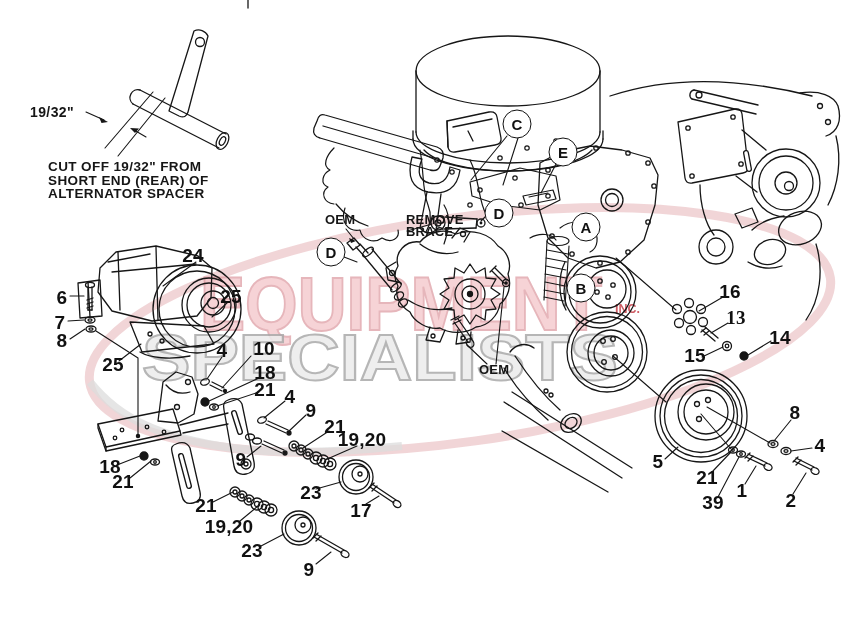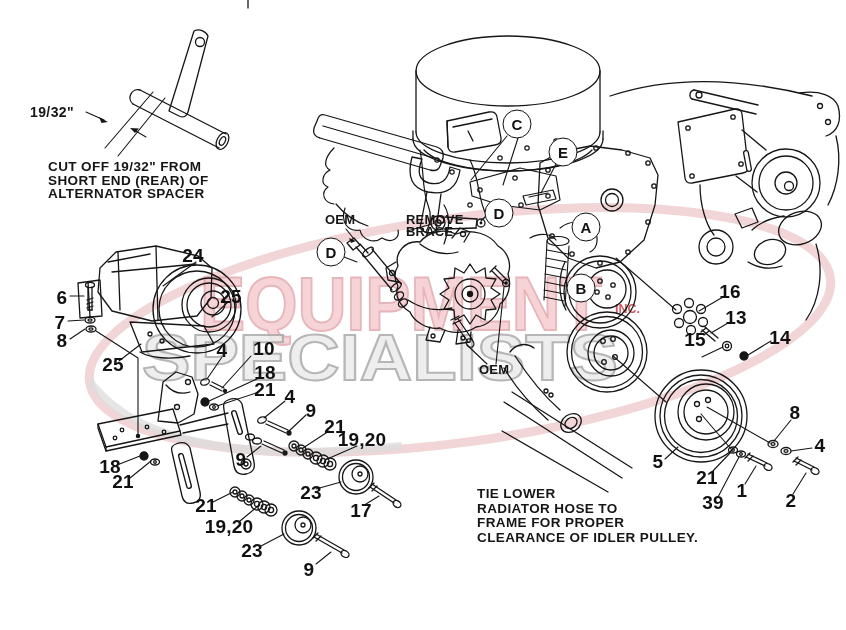--- a/index.html
+++ b/index.html
@@ -489,24 +489,20 @@
 
   <div class="layer">
     <div class="dim" style="left:30px;top:104px;">19/32"</div>
     <div class="note" style="left:48px;top:160px;">CUT OFF 19/32" FROM
 SHORT END (REAR) OF
 ALTERNATOR SPACER</div>
     <div class="note small" style="left:325px;top:214px;">OEM</div>
     <div class="note small" style="left:366px;top:214px;margin-left:40px;">REMOVE
 BRACE</div>
     <div class="note small" style="left:479px;top:364px;">OEM</div>
-    <div class="note radnote" style="left:477px;top:487px;">TIE LOWER
-RADIATOR HOSE TO
-FRAME FOR PROPER
-CLEARANCE OF IDLER PULLEY.</div>
     <div id="callouts-layer" class="layer">
         <span class="callout" style="left: 193px; top: 256px;">24</span>
         <span class="callout" style="left: 62px; top: 298px;">6</span>
         <span class="callout" style="left: 231px; top: 297px;">25</span>
         <span class="callout" style="left: 60px; top: 323px;">7</span>
         <span class="callout" style="left: 62px; top: 341px;">8</span>
         <span class="callout" style="left: 113px; top: 365px;">25</span>
         <span class="callout" style="left: 222px; top: 351px;">4</span>
         <span class="callout" style="left: 264px; top: 349px; text-align: center;">10</span>
         <span class="callout" style="left: 265px; top: 373px;">18</span>
@@ -518,23 +514,23 @@
         <span class="callout" style="left: 110px; top: 467px;">18</span>
         <span class="callout" style="left: 123px; top: 482px;">21</span>
         <span class="callout" style="left: 241px; top: 460px;">9</span>
         <span class="callout" style="left: 311px; top: 493px;">23</span>
         <span class="callout" style="left: 361px; top: 511px; text-align: right;">17</span>
         <span class="callout" style="left: 206px; top: 506px;">21</span>
         <span class="callout" style="left: 229px; top: 527px;">19,20</span>
         <span class="callout" style="left: 252px; top: 551px;">23</span>
         <span class="callout" style="left: 309px; top: 570px;">9</span>
         <span class="callout" style="left: 730px; top: 292px;">16</span>
-        <span class="callout" style="left: 736px; top: 318px;">13</span>
+        <span class="callout" style="left: 736px; top: 318px; font-family: Liberation Serif, serif;">13</span>
         <span class="callout" style="left: 780px; top: 338px; text-align: center;">14</span>
-        <span class="callout" style="left: 695px; top: 340px;">15</span>
+        <span class="callout" style="left: 695px; top: 356px;">15</span>
         <span class="callout" style="left: 795px; top: 413px;">8</span>
         <span class="callout" style="left: 820px; top: 446px;">4</span>
         <span class="callout" style="left: 658px; top: 462px;">5</span>
         <span class="callout" style="left: 707px; top: 478px;">21</span>
         <span class="callout" style="left: 713px; top: 503px;">39</span>
         <span class="callout" style="left: 742px; top: 491px;">1</span>
         <span class="callout" style="left: 791px; top: 501px;">2</span>
         <div class="marker" style="left: 586px; top: 227px;">A</div>
         <div class="marker" style="left: 581px; top: 288px;">B</div>
         <div class="marker" style="left: 517px; top: 124px;">C</div>

